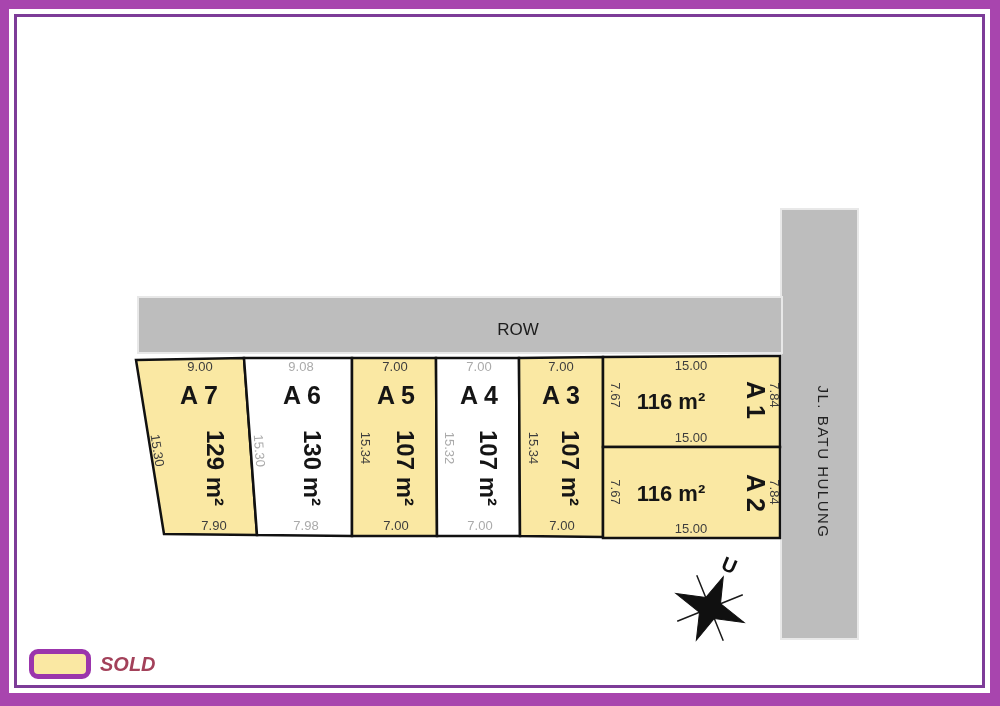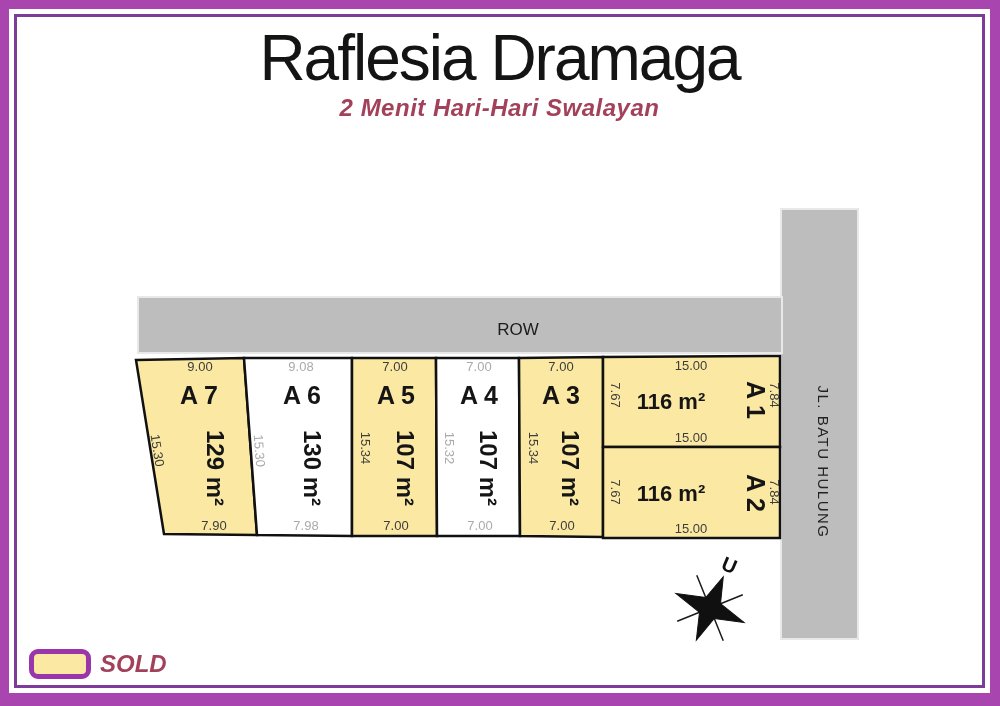--- a/index.html
+++ b/index.html
@@ -50,34 +50,30 @@
   }
   .swatch {
     display:inline-block;
     width:52px; height:20px;
     background:#FAE8A3;
     border:5px solid #9B35AC;
     border-radius:9px;
   }
   .legend-label {
     margin-left:9px;
-    font-size:24px; font-weight:bold; font-style:italic;
+    font-size:20px; font-weight:bold; font-style:italic;
     color:#A3415A;
   }
 </style>
 </head>
 <body>
 
 <div id="page">
   <div class="inner-frame"></div>
 
-  <header>
-    <h1 class="title">Raflesia Dramaga</h1>
-    <div class="subtitle">2 Menit Hari-Hari Swalayan</div>
-  </header>
 
   <svg class="siteplan" width="981" height="684" viewBox="9 9 981 684" xmlns="http://www.w3.org/2000/svg">
 
     <rect class="road" x="781" y="209" width="77" height="430" fill="#BDBDBD"></rect>
     <rect class="road" x="138" y="297" width="644" height="56" fill="#BDBDBD"></rect>
     <text class="roadlbl" x="518" y="335">ROW</text>
     <text class="street" x="818" y="462" transform="rotate(90 818 462)">JL. BATU HULUNG</text>
 
     <polygon class="plot" points="136,360 244,358 257,535 164,534" fill="#FAE8A3"></polygon>
     <text class="pid" x="199" y="404">A 7</text>

